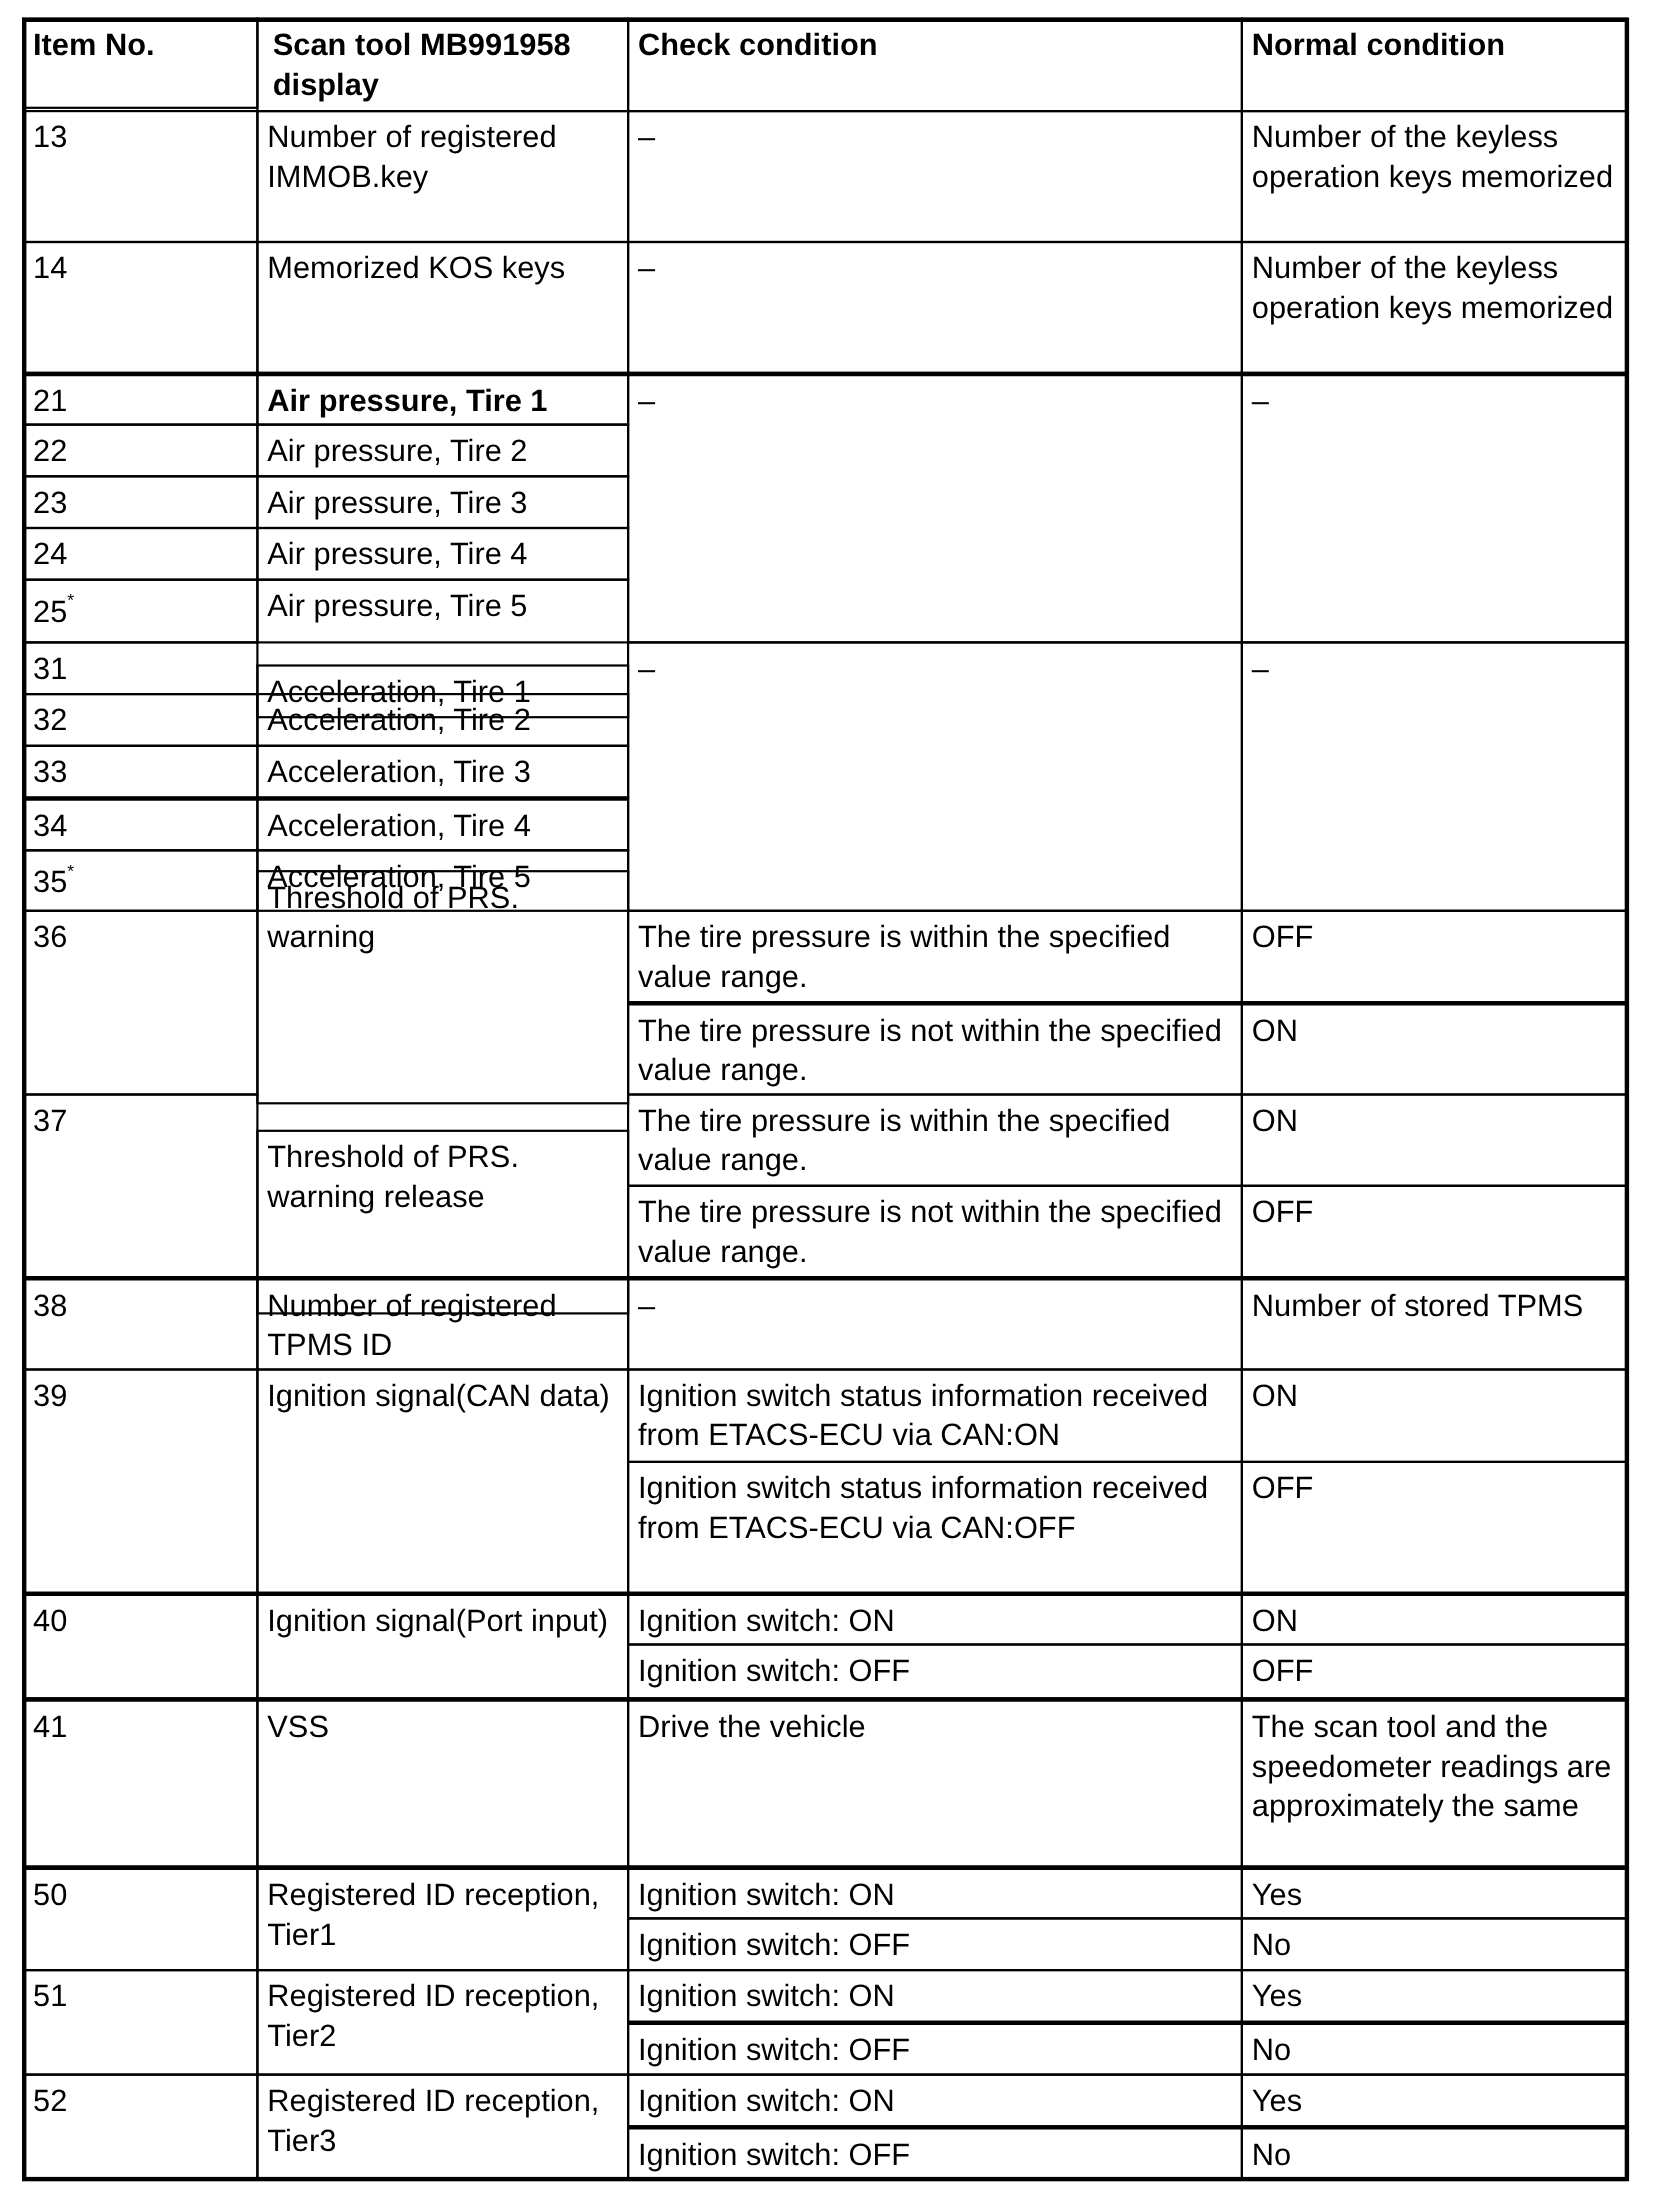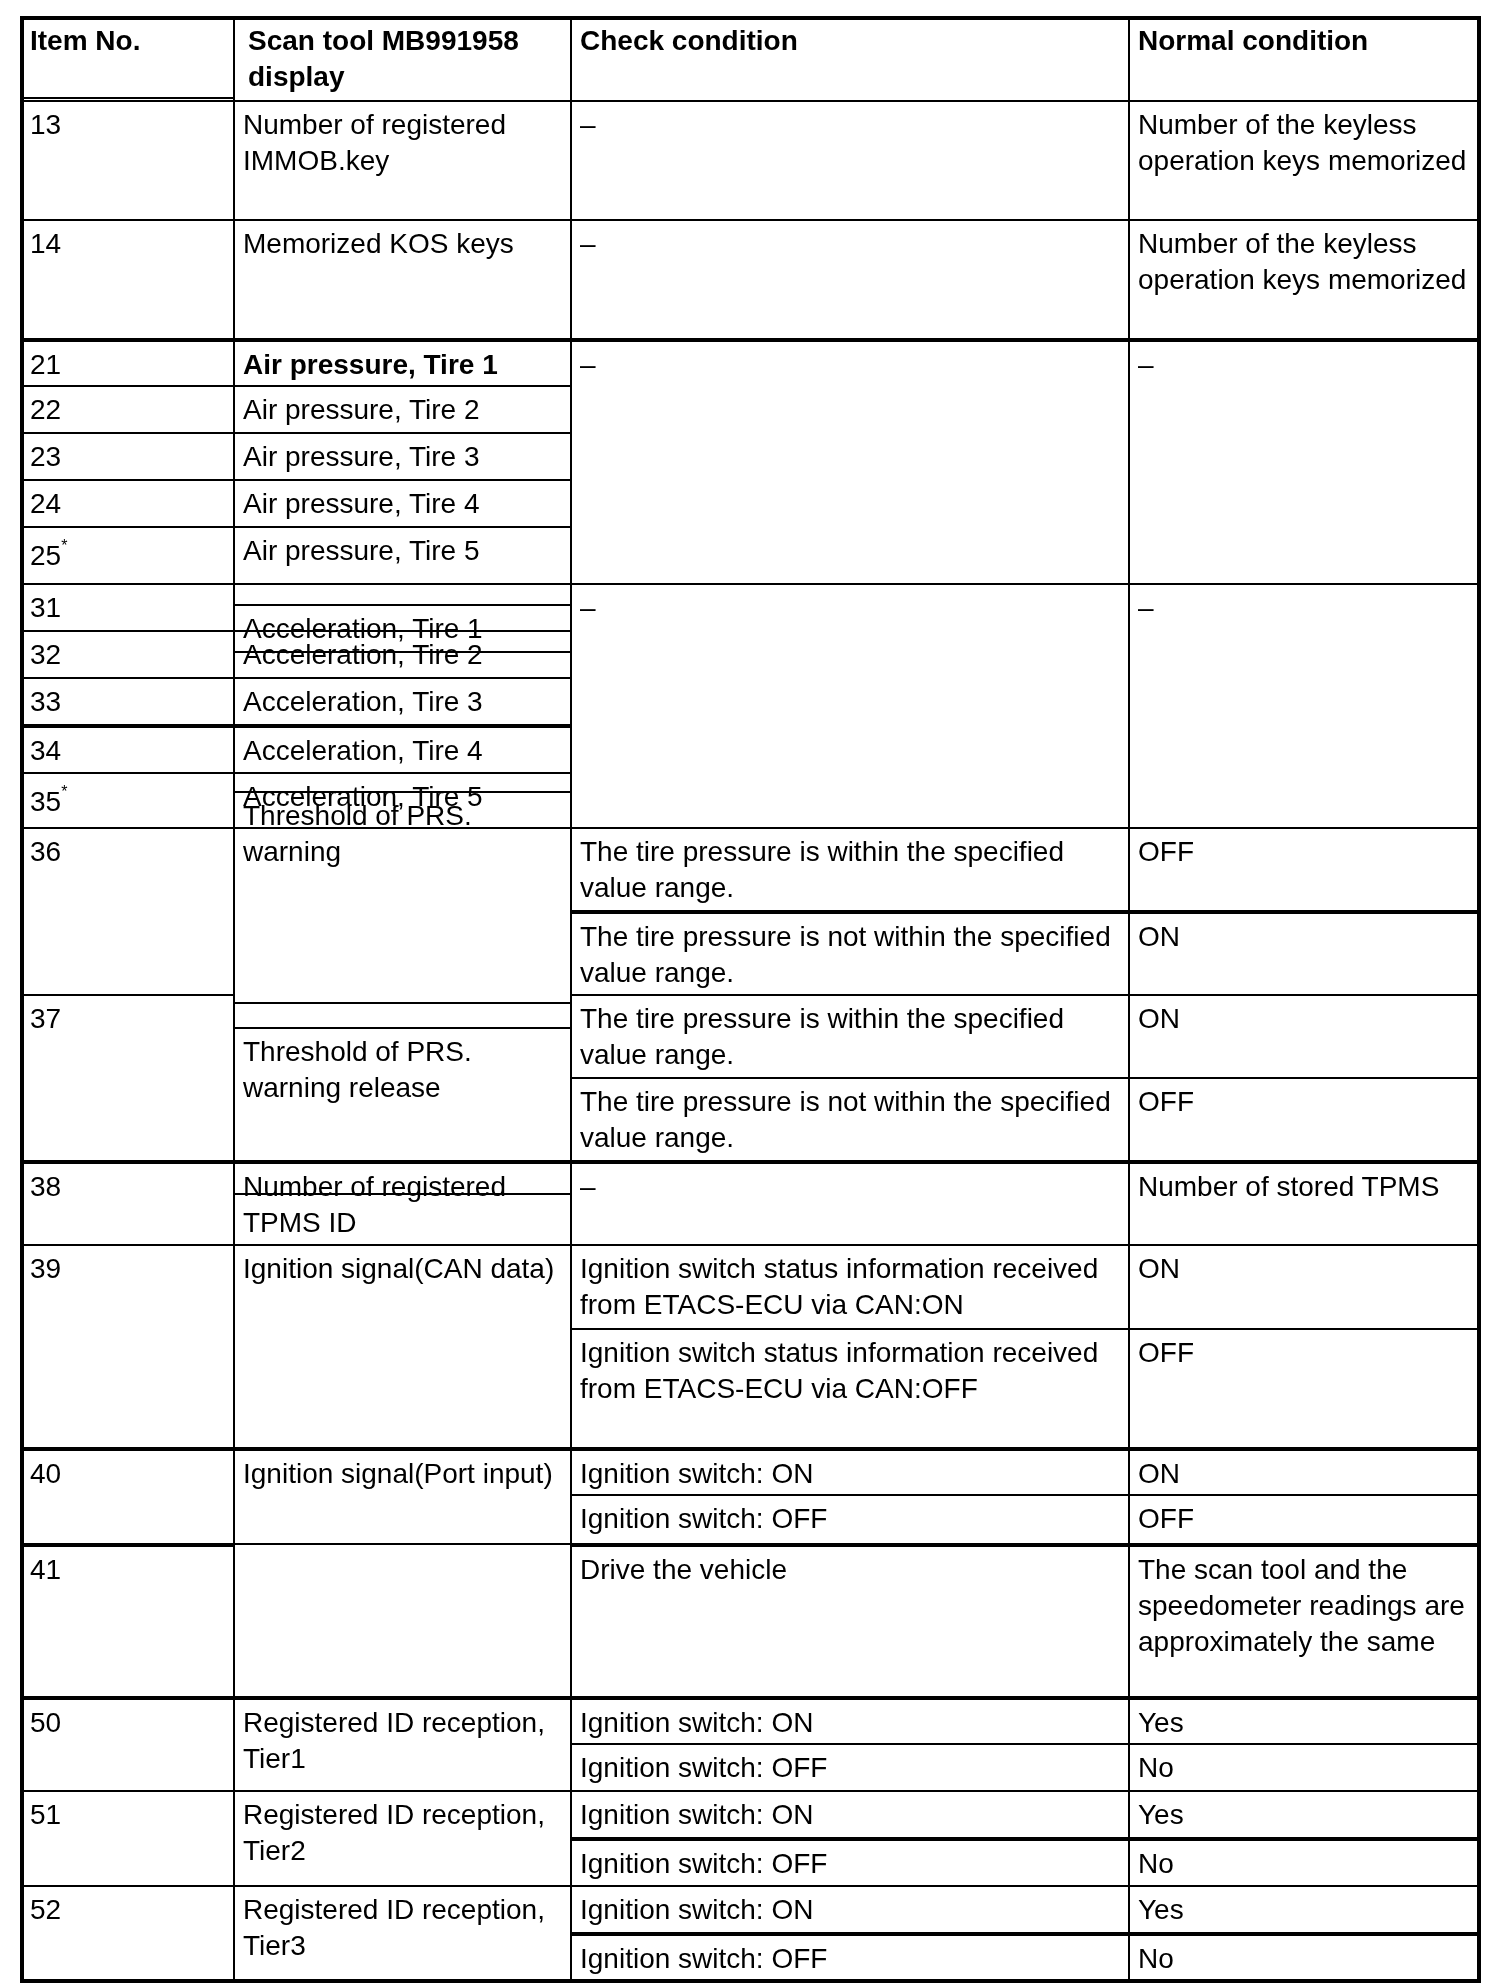--- a/index.html
+++ b/index.html
@@ -89,20 +89,21 @@
   <div class="cell" style="left:1129px;top:1329px;width:352px;height:121px;">OFF</div>
 
   <div class="cell thick-top" style="left:21px;top:1448px;width:215px;height:98px;">40</div>
   <div class="cell thick-top" style="left:234px;top:1448px;width:339px;height:98px;">Ignition signal(Port input)</div>
   <div class="cell thick-top" style="left:571px;top:1448px;width:560px;height:49px;">Ignition switch: ON</div>
   <div class="cell thick-top" style="left:1129px;top:1448px;width:352px;height:49px;">ON</div>
   <div class="cell" style="left:571px;top:1495px;width:560px;height:51px;">Ignition switch: OFF</div>
   <div class="cell" style="left:1129px;top:1495px;width:352px;height:51px;">OFF</div>
 
   <div class="cell thick-top" style="left:21px;top:1544px;width:215px;height:155px;">41</div>
+  <div class="cell thick-top" style="left:234px;top:1544px;width:339px;height:155px;">VSS</div>
   <div class="cell thick-top" style="left:571px;top:1544px;width:560px;height:155px;">Drive the vehicle</div>
   <div class="cell thick-top" style="left:1129px;top:1544px;width:352px;height:155px;">The scan tool and the speedometer readings are approximately the same</div>
 
   <div class="cell thick-top" style="left:21px;top:1697px;width:215px;height:96px;">50</div>
   <div class="cell thick-top" style="left:234px;top:1697px;width:339px;height:96px;">Registered ID reception, Tier1</div>
   <div class="cell thick-top" style="left:571px;top:1697px;width:560px;height:49px;">Ignition switch: ON</div>
   <div class="cell thick-top" style="left:1129px;top:1697px;width:352px;height:49px;">Yes</div>
   <div class="cell" style="left:571px;top:1744px;width:560px;height:49px;">Ignition switch: OFF</div>
   <div class="cell" style="left:1129px;top:1744px;width:352px;height:49px;">No</div>
 

